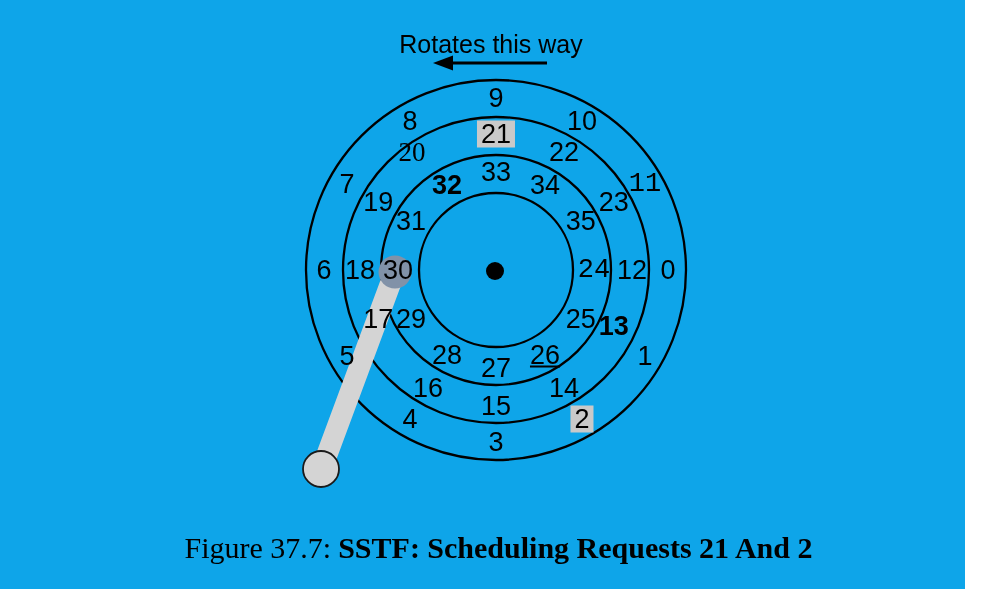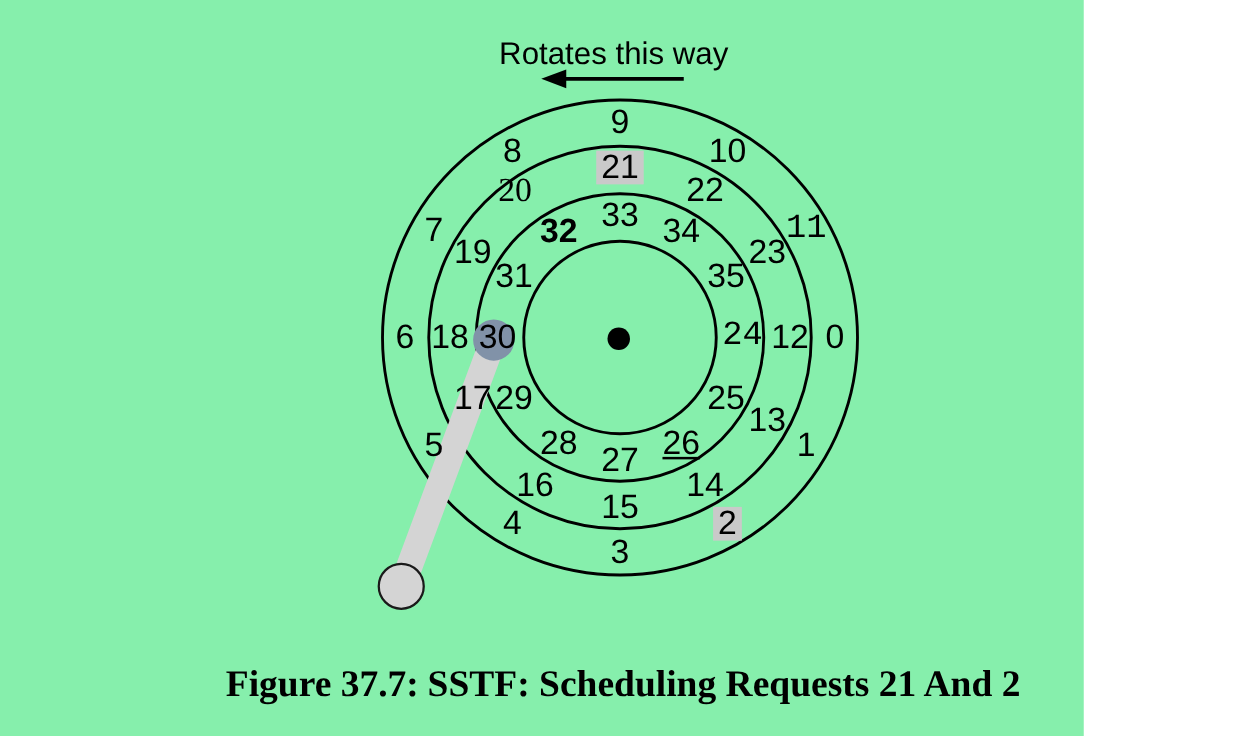--- a/index.html
+++ b/index.html
@@ -6,23 +6,23 @@
     margin: 0;
     padding: 0;
     background: #ffffff;
     width: 997px;
     height: 589px;
     overflow: hidden;
     font-family: "Liberation Sans", sans-serif;
   }
   .page {
     position: relative;
-    width: 867px;
+    width: 965px;
     height: 589px;
-    background: #86efac;
+    background: #0ea5e9;
   }
   .diagram-svg {
     position: absolute;
     left: 0;
     top: 0;
     width: 997px;
     height: 589px;
   }
   .rotate-label {
     position: absolute;
@@ -66,21 +66,21 @@
     left: 0;
     top: 531px;
     width: 997px;
     text-align: center;
     font-family: "Liberation Serif", serif;
     font-size: 30px;
     color: #000;
     white-space: nowrap;
   }
   .caption .prefix {
-    font-weight: bold;
+    font-weight: normal;
     margin-right: 7px;
   }
   .caption .title {
     font-weight: bold;
   }
 </style>
 </head>
 <body>
 
 <div class="page">
@@ -115,21 +115,21 @@
       <span class="sector-label" style="left: 496px; top: 442px;">3</span>
       <span class="sector-label" style="left: 410px; top: 418.956px;">4</span>
       <span class="sector-label" style="left: 347.044px; top: 356px;">5</span>
       <span class="sector-label" style="left: 324px; top: 270px;">6</span>
       <span class="sector-label" style="left: 347.044px; top: 184px;">7</span>
       <span class="sector-label" style="left: 410px; top: 121.044px;">8</span>
       <span class="sector-label" style="left: 496px; top: 98px;">9</span>
       <span class="sector-label" style="left: 582px; top: 121.044px;">10</span>
       <span class="sector-label" style="left: 644.956px; top: 184px; font-family: Liberation Mono, monospace;">11</span>
       <span class="sector-label" style="left: 632px; top: 270px;">12</span>
-      <span class="sector-label" style="left: 613.779px; top: 336px;">13</span>
+      <span class="sector-label" style="left: 613.779px; top: 326px; font-weight: bold;">13</span>
       <span class="sector-label" style="left: 564px; top: 387.779px;">14</span>
       <span class="sector-label" style="left: 496px; top: 406px;">15</span>
       <span class="sector-label" style="left: 428px; top: 387.779px;">16</span>
       <span class="sector-label" style="left: 378.221px; top: 319px;">17</span>
       <span class="sector-label" style="left: 360px; top: 270px;">18</span>
       <span class="sector-label" style="left: 378.221px; top: 202px;">19</span>
       <span class="sector-label" style="left: 412px; top: 152.221px; font-family: Liberation Serif, serif;">20</span>
       <span class="sector-label highlighted" style="left: 496px; top: 134px; background: rgb(201, 201, 201);">21</span>
       <span class="sector-label" style="left: 564px; top: 152.221px;">22</span>
       <span class="sector-label" style="left: 613.779px; top: 202px;">23</span>

